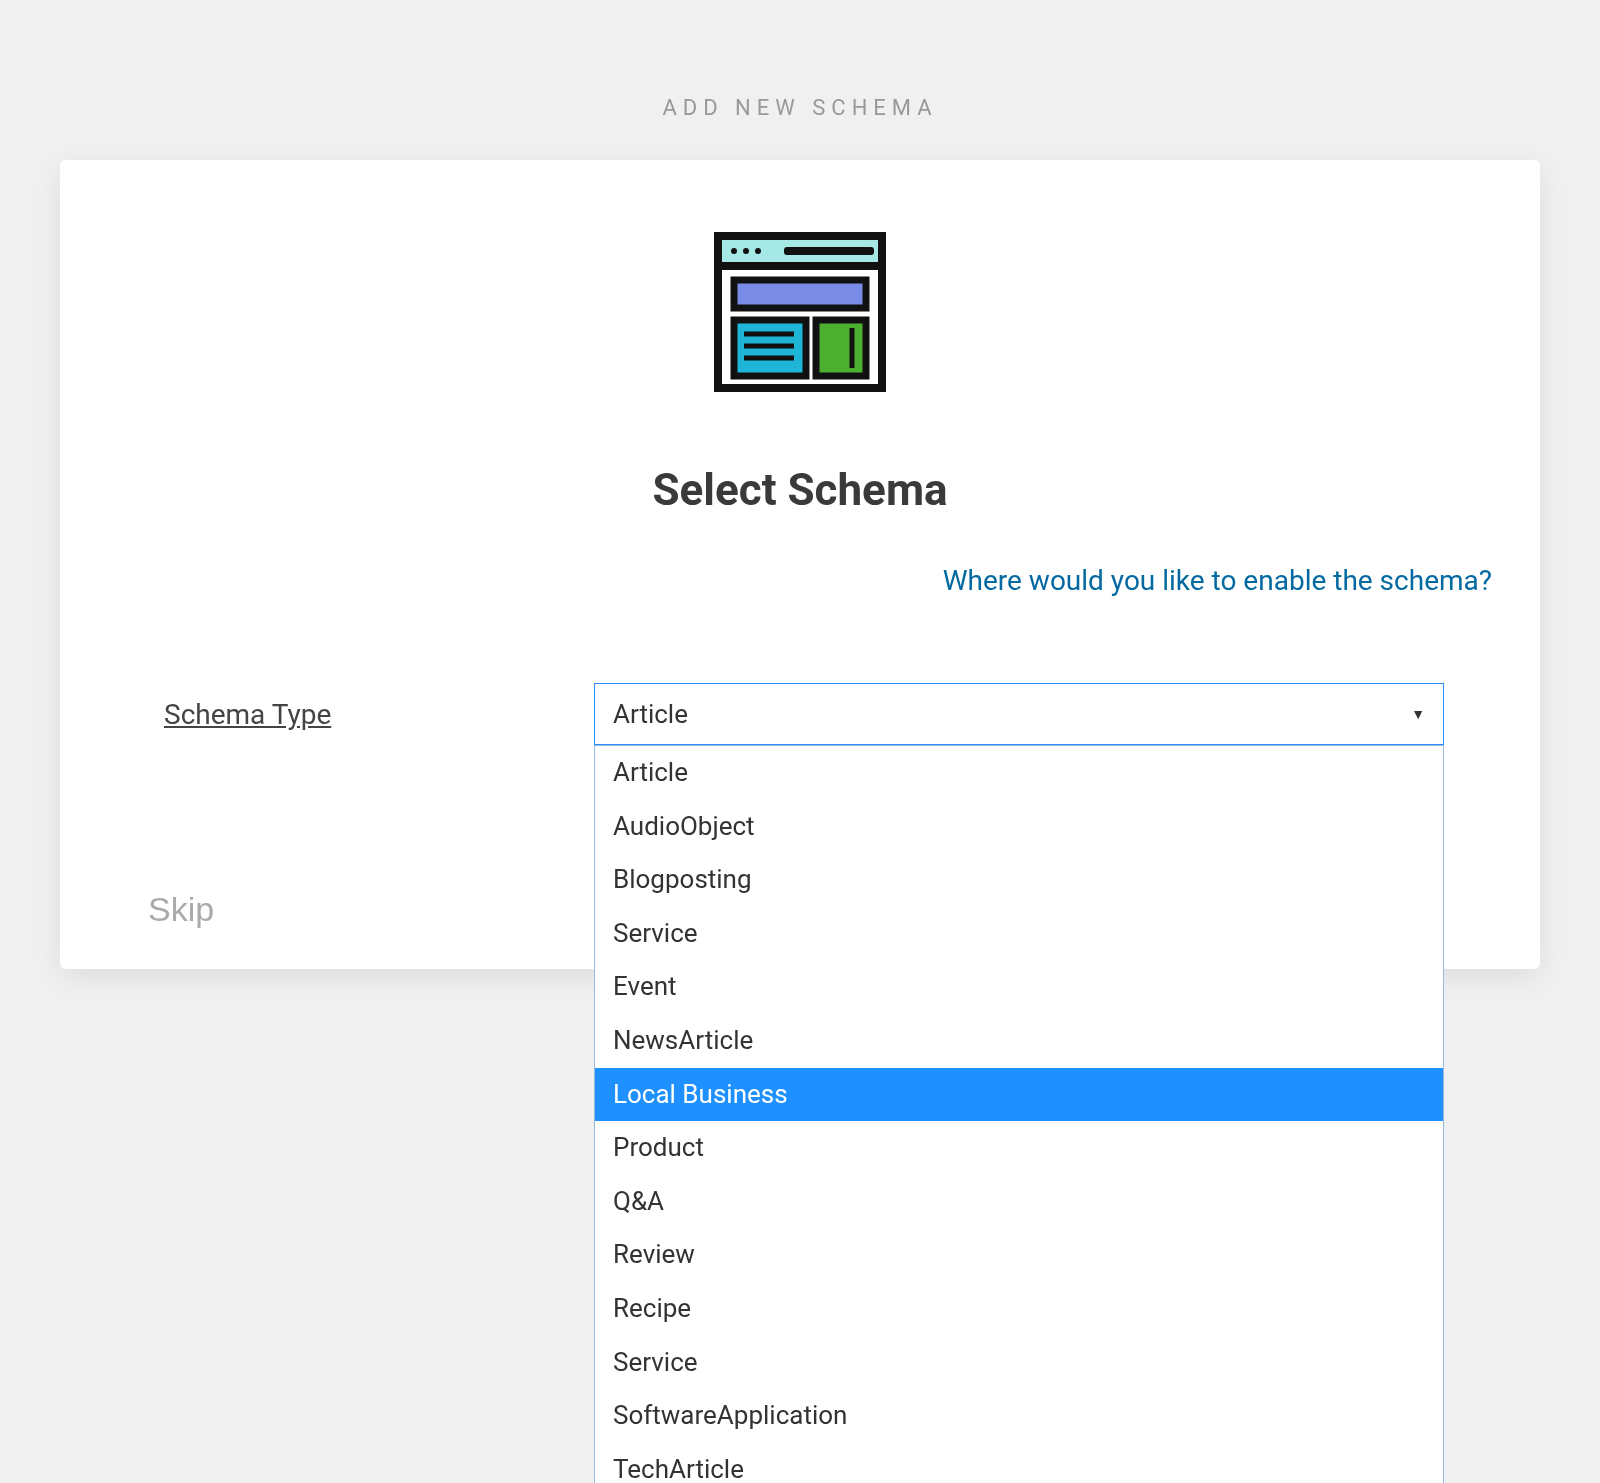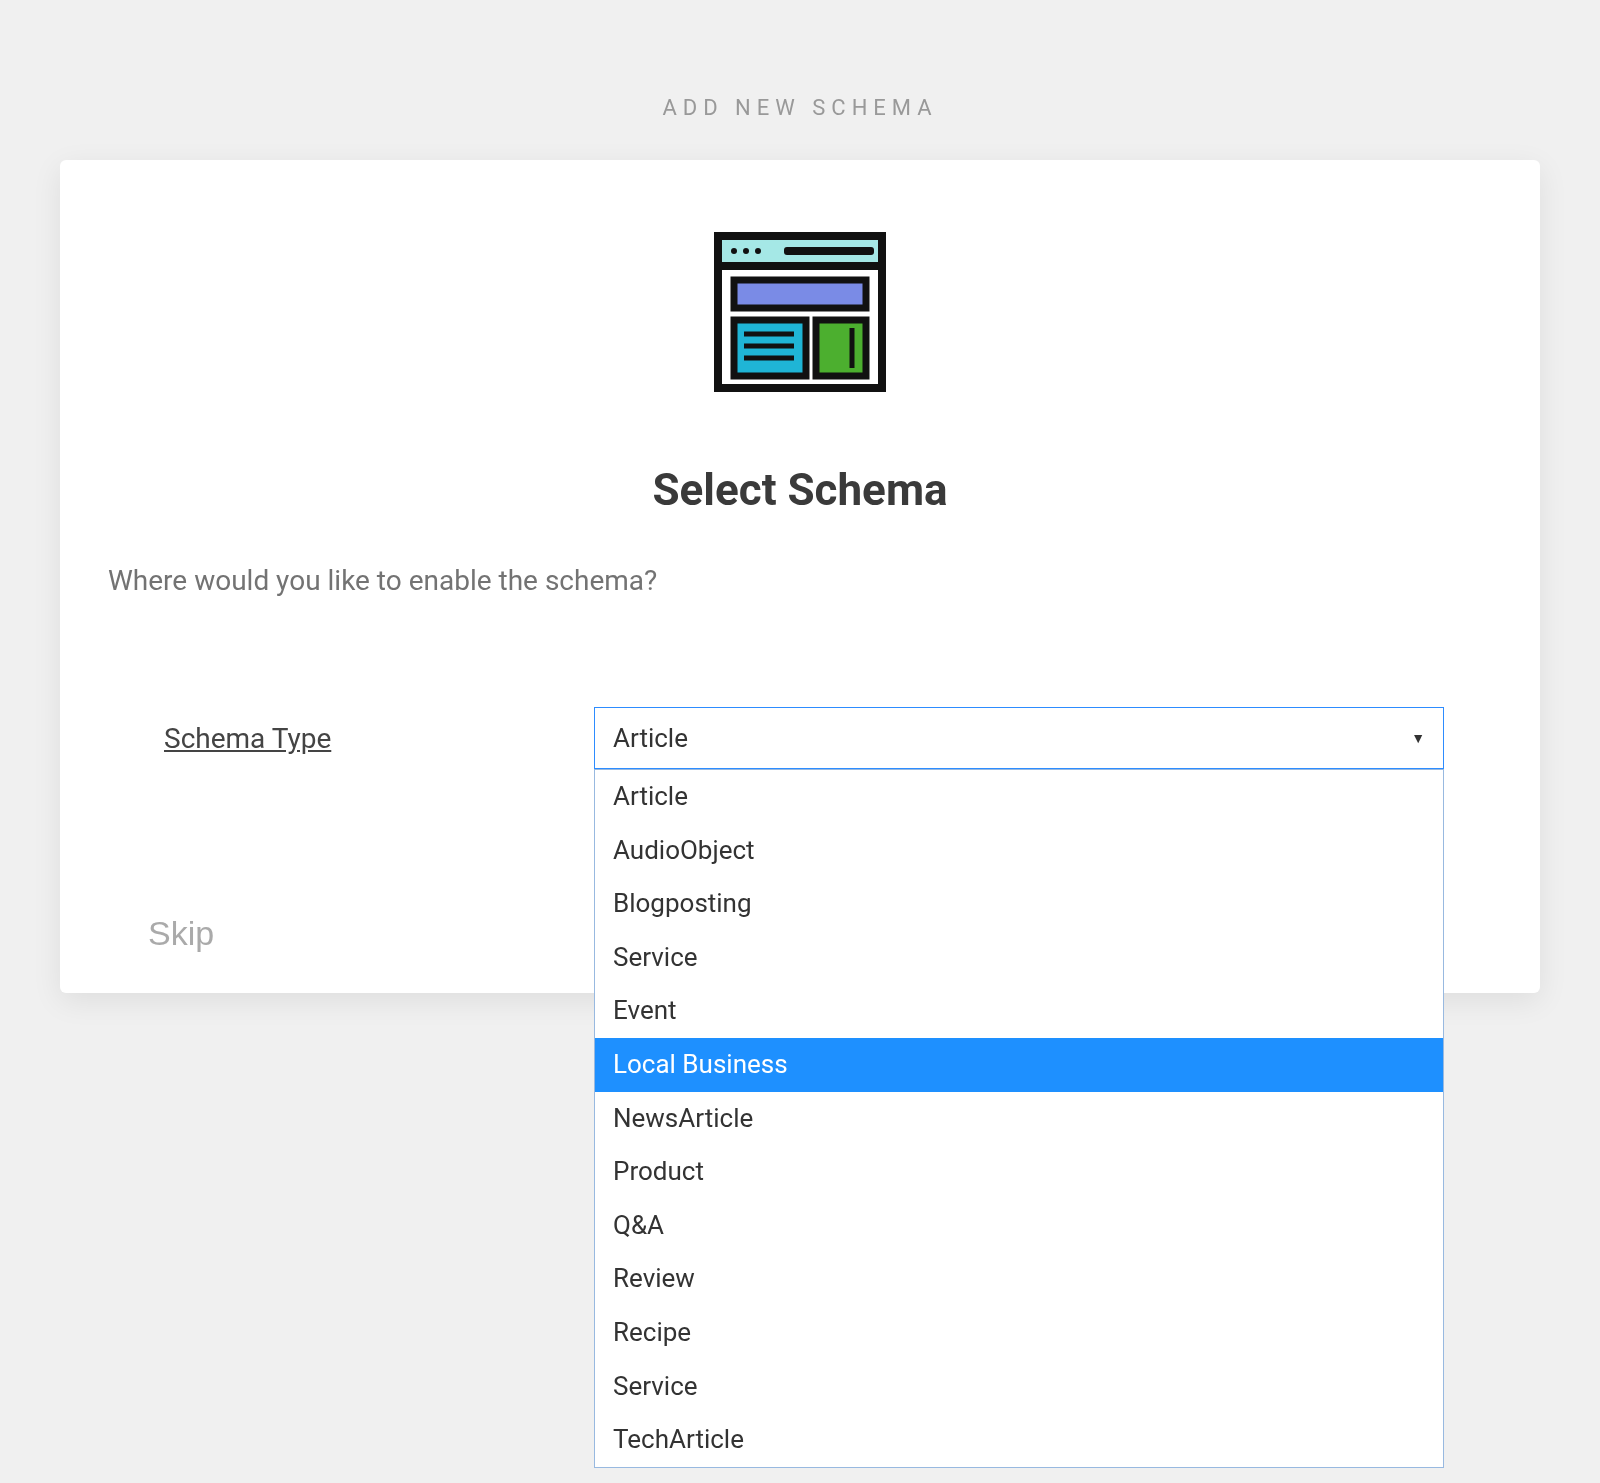--- a/index.html
+++ b/index.html
@@ -37,24 +37,24 @@
       height: 164px;
     }
     .title {
       text-align: center;
       font-size: 44px;
       font-weight: 700;
       color: #3a3a3a;
       margin-bottom: 48px;
     }
     .subtitle {
-      text-align: left;
+      text-align: right;
       font-size: 28px;
-      color: #737373;
-      margin-bottom: 110px;
+      color: #0369a1;
+      margin-bottom: 86px;
     }
     .form-row {
       display: flex;
       align-items: center;
       width: 100%;
       padding: 0 48px 0 56px;
     }
     .form-label {
       width: 430px;
       font-size: 28px;
@@ -166,27 +166,28 @@
       <div class="select-input">
         <span>Article</span>
         <span class="caret">▼</span>
       </div>
       <div class="dropdown-list" id="dropdown-list">
           <div class="dropdown-item">Article</div>
           <div class="dropdown-item">AudioObject</div>
           <div class="dropdown-item">Blogposting</div>
           <div class="dropdown-item">Service</div>
           <div class="dropdown-item">Event</div>
+          <div class="dropdown-item">NewsArticle</div>
           <div class="dropdown-item highlight">Local Business</div>
-          <div class="dropdown-item">NewsArticle</div>
           <div class="dropdown-item">Product</div>
           <div class="dropdown-item">Q&amp;A</div>
           <div class="dropdown-item">Review</div>
           <div class="dropdown-item">Recipe</div>
           <div class="dropdown-item">Service</div>
+          <div class="dropdown-item">SoftwareApplication</div>
           <div class="dropdown-item">TechArticle</div>
         </div>
     </div>
   </div>
 
   <div class="card-footer">
     <button class="skip-btn">Skip</button>
     <button class="next-btn">ext</button>
   </div>
 </div>

